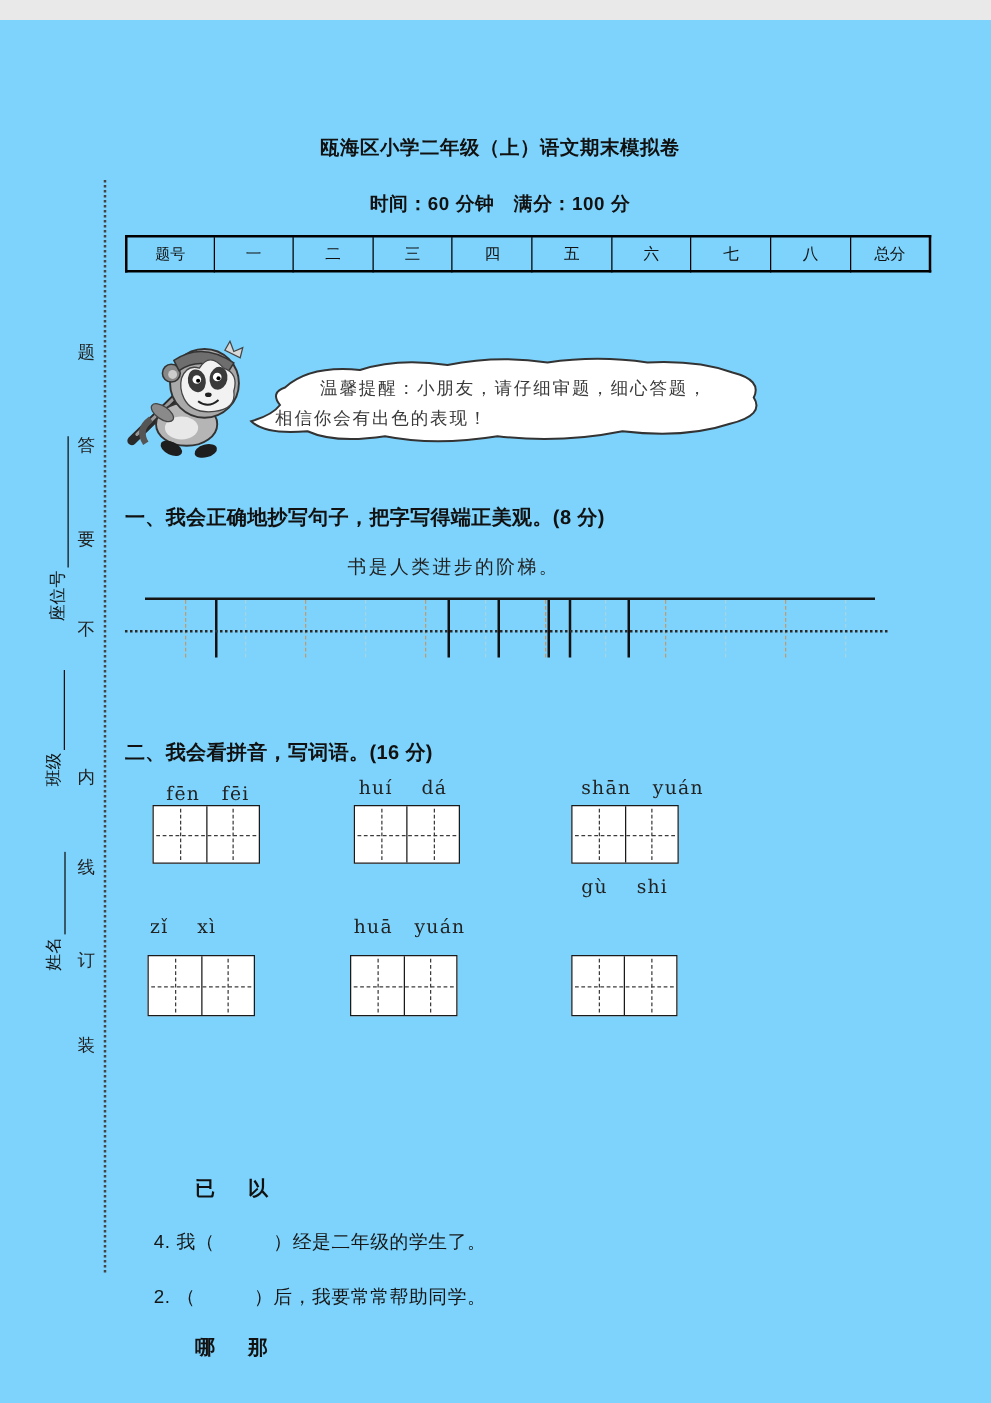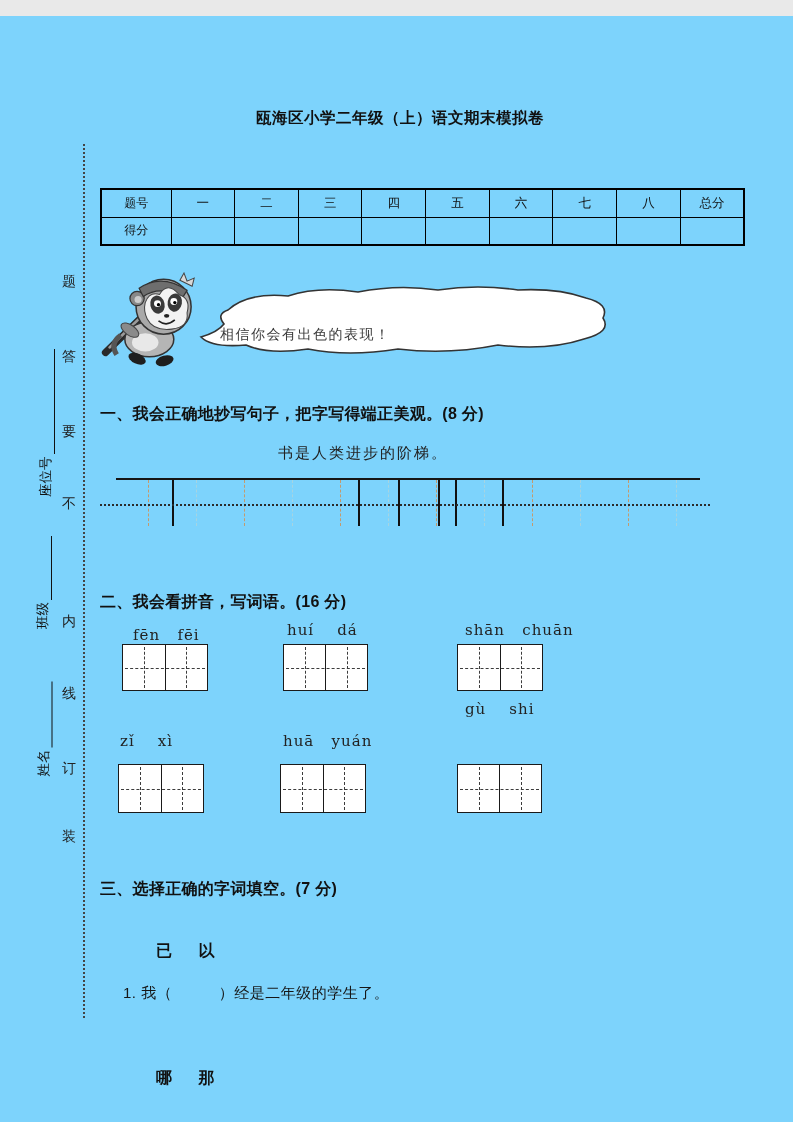--- a/index.html
+++ b/index.html
@@ -74,20 +74,21 @@
   
   .choice-pair { font-size:16px; font-weight:700; letter-spacing:2px; white-space:pre; }
   .fill-item { font-size:15px; color:#161616; white-space:pre; letter-spacing:.5px; }
 </style>
 </head>
 <body>
 
 <div class="page">
 
   <div class="abs exam-title">瓯海区小学二年级（上）语文期末模拟卷</div>
+  <div class="abs exam-meta">时间：60 分钟　满分：100 分</div>
 
   <table class="score">
     <colgroup>
         <col style="width:70px">
         <col>
         <col>
         <col>
         <col>
         <col>
         <col>
@@ -100,32 +101,20 @@
       <td class="lbl">题号</td>
       <td>一</td>
       <td>二</td>
       <td>三</td>
       <td>四</td>
       <td>五</td>
       <td>六</td>
       <td>七</td>
       <td>八</td>
       <td>总分</td>
-    </tr>
-    <tr>
-      <td class="lbl">得分</td>
-      <td></td>
-      <td></td>
-      <td></td>
-      <td></td>
-      <td></td>
-      <td></td>
-      <td></td>
-      <td></td>
-      <td></td>
     </tr>
   </tbody>
     </table>
 
   <div class="abs binding-line"></div>
   <span class="abs bchar" style="top:257px">题</span>
   <span class="abs bchar" style="top:332px">答</span>
   <span class="abs bchar" style="top:407px">要</span>
   <span class="abs bchar" style="top:479px">不</span>
   <span class="abs bchar" style="top:597px">内</span>
@@ -172,20 +161,21 @@
       <path d="M57 48 Q65 54 73 47" stroke="#222" stroke-width="1.6" fill="none"></path>
     </svg>
   </div>
 
   <div class="abs bubble">
     <svg viewBox="0 0 418 88" width="418" height="88">
       <path d="M30 30 Q50 12 90 16 Q120 6 160 12 Q200 4 240 10 Q280 4 320 10 Q360 8 388 18
                Q412 24 405 38 Q414 52 386 59 Q350 71 300 65 Q250 75 200 69 Q150 77 110 69
                Q70 75 48 65 Q14 68 3 57 Q20 52 26 44 Q18 34 30 30 Z" fill="#ffffff" stroke="#333" stroke-width="1.6"></path>
     </svg>
+    <div class="tip-line tip-1">温馨提醒：小朋友，请仔细审题，细心答题，</div>
     <div class="tip-line tip-2">相信你会有出色的表现！</div>
   </div>
 
   <div class="abs sec-head" style="top:388px">一、我会正确地抄写句子，把字写得端正美观。(8 分)</div>
   <div class="abs copy-sentence">书是人类进步的阶梯。</div>
 
   <div class="abs copy-strip">
     <div class="strip-top"></div>
     <div class="dv tan" style="left:48px"></div>
     <div class="dv blue" style="left:96px"></div>
@@ -205,21 +195,21 @@
     <div class="bv" style="left:338px"></div>
     <div class="bv" style="left:355px"></div>
     <div class="bv" style="left:402px"></div>
     <div class="strip-mid"></div>
   </div>
 
   <div class="abs sec-head" style="top:576px">二、我会看拼音，写词语。(16 分)</div>
 
   <div class="abs pinyin" style="left:133px; top:610px">fēn   fēi</div>
   <div class="abs pinyin" style="left:287px; top:605px">huí    dá</div>
-  <div class="abs pinyin" style="left:465px; top:605px">shān   chuān</div>
+  <div class="abs pinyin" style="left:465px; top:605px">shān   yuán</div>
 
   <div class="tian" style="left:122px; top:628px; width:86px; height:47px">
     <div class="tcell first"></div>
       <div class="tcell"></div>
   </div>
   <div class="tian" style="left:283px; top:628px; width:85px; height:47px">
     <div class="tcell first"></div>
       <div class="tcell"></div>
   </div>
   <div class="tian" style="left:457px; top:628px; width:86px; height:47px">
@@ -237,18 +227,18 @@
   </div>
   <div class="tian" style="left:280px; top:748px; width:86px; height:49px">
     <div class="tcell first"></div>
       <div class="tcell"></div>
   </div>
   <div class="tian" style="left:457px; top:748px; width:85px; height:49px">
     <div class="tcell first"></div>
       <div class="tcell"></div>
   </div>
 
-  <div class="abs sec-head" style="top:863px">三、选择正确的字词填空。(7 分)</div>
   <div class="abs choice-pair" style="left:156px; top:925px">已　 以</div>
-  <div class="abs fill-item" style="left:123px; top:968px">1. 我（　　　）经是二年级的学生了。</div>
+  <div class="abs fill-item" style="left:123px; top:968px">4. 我（　　　）经是二年级的学生了。</div>
+  <div class="abs fill-item" style="left:123px; top:1012px">2. （　　　）后，我要常常帮助同学。</div>
   <div class="abs choice-pair" style="left:156px; top:1052px">哪　 那</div>
 
 </div>
 
 </body></html>

